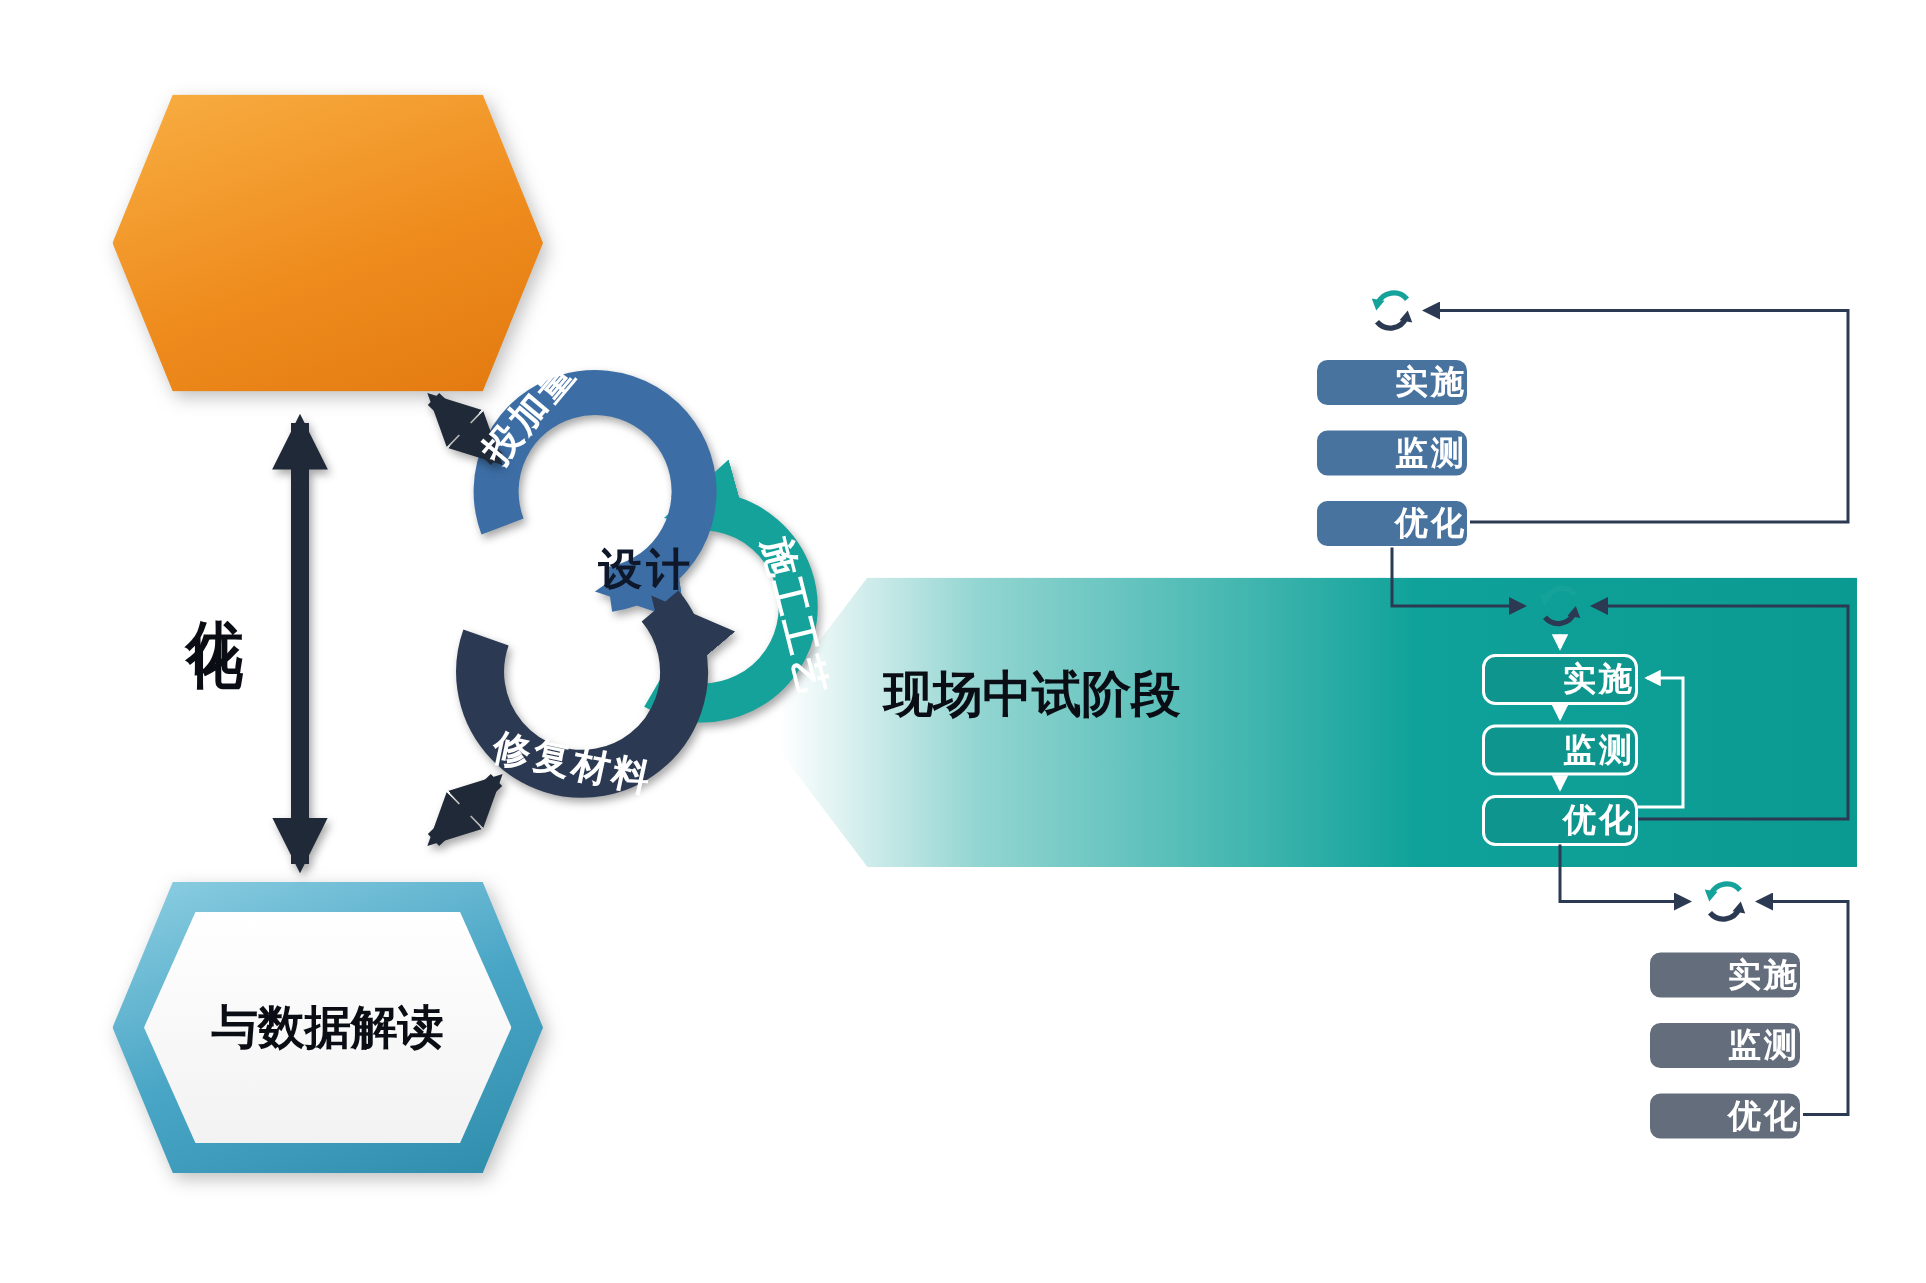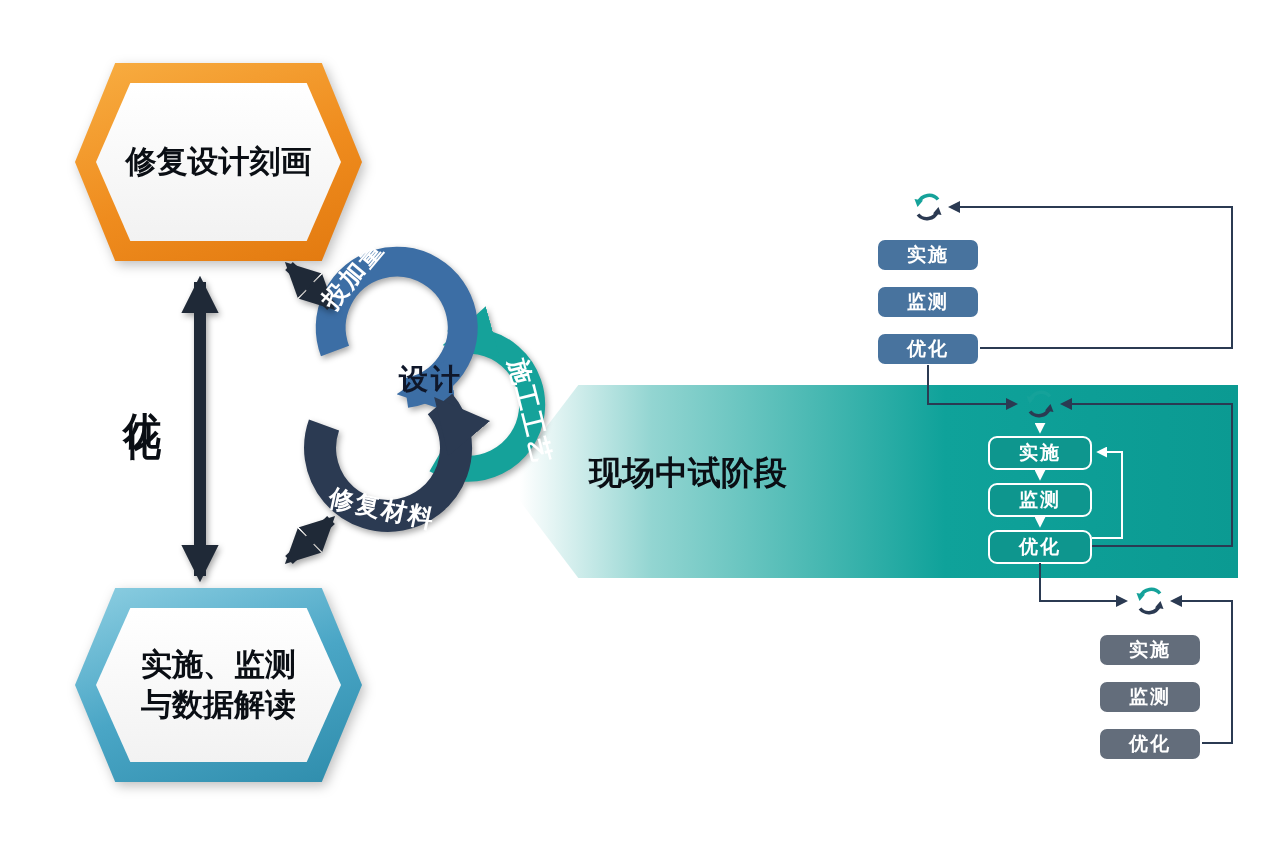--- a/index.html
+++ b/index.html
@@ -13,26 +13,26 @@
     clip-path:polygon(0 50%,10% 0,100% 0,100% 100%,10% 100%);
     background:linear-gradient(90deg,rgba(74,119,173,0) 2%,rgba(74,119,173,.45) 20%,rgba(65,109,166,.95) 55%,#3f6ba4 100%);}
   .band2{left:505px;top:385px;width:733px;height:193px;
     clip-path:polygon(0 50%,10% 0,100% 0,100% 100%,10% 100%);
     background:linear-gradient(90deg,rgba(15,162,154,0) 2%,rgba(15,162,154,.45) 20%,#0fa29a 60%,#0b9a92 100%);}
   .band3{left:368px;top:583px;width:870px;height:192px;
     clip-path:polygon(0 50%,8% 0,100% 0,100% 100%,8% 100%);
     background:linear-gradient(90deg,rgba(106,116,130,0) 2%,rgba(106,116,130,.45) 18%,#6a7482 55%,#646e7d 100%);}
   .stage-label{position:absolute;font-size:33px;font-weight:bold;color:#0a0e14;white-space:nowrap;}
   .band1 .stage-label{left:62px;top:78px;}
-  .band2 .stage-label{left:84px;top:66px;}
+  .band2 .stage-label{left:84px;top:56px;}
   .band3 .stage-label{left:220px;top:72px;}
 
   
   .step{position:absolute;z-index:3;width:104px;height:34px;border:2.5px solid #fff;border-radius:9px;
-    color:#fff;font-size:19px;font-weight:bold;text-align:center;line-height:29px;box-sizing:border-box;
+    color:#fff;font-size:22px;font-weight:bold;text-align:right;line-height:29px;box-sizing:border-box;
     letter-spacing:2px;}
   .s-b1{background:#48739e;}
   .s-b2{background:#0e968e;}
   .s-b3{background:#636d7b;}
   .sync-icon{position:absolute;z-index:3;width:34px;height:34px;}
 
   
   .hex{position:absolute;z-index:4;filter:drop-shadow(3px 4px 6px rgba(0,0,0,.25));}
   .hex-outer{position:absolute;left:0;top:0;width:100%;height:100%;
     clip-path:polygon(0 50%,14% 0,86% 0,100% 50%,86% 100%,14% 100%);}
@@ -97,28 +97,24 @@
     <path d="M3.5 9 L12 10.5 L6.5 17 Z" fill="#15a29a"></path>
     <path d="M7 24.5 A11.5 11.5 0 0 0 26.5 21.5" stroke="#2b3a52" stroke-width="3.5" fill="none"></path>
     <path d="M30.5 25 L22 23.5 L27.5 17 Z" fill="#2b3a52"></path>
   </svg>
   <div class="step s-b3" style="left:1098px;top:633px;">实施</div>
   <div class="step s-b3" style="left:1098px;top:680px;">监测</div>
   <div class="step s-b3" style="left:1098px;top:727px;">优化</div>
 
   <div class="hex orange">
     <div class="hex-outer"></div>
-    <div class="hex-inner">
-      <div class="hex-text">修复设计刻画</div>
-    </div>
   </div>
   <div class="hex tealbox">
     <div class="hex-outer"></div>
     <div class="hex-inner">
-      <div class="hex-text">实施、监测</div>
       <div class="hex-text">与数据解读</div>
     </div>
   </div>
 
   <div class="optimize-vertical">优化</div>
 
   <svg class="overlay" width="1284" height="855" viewBox="0 0 1284 855">
     <defs>
       <marker id="mBlue" viewBox="0 0 6 6" markerWidth="1.9" markerHeight="1.9" refX="5" refY="3" orient="auto" markerUnits="strokeWidth">
           <path d="M0 0 L6 3 L0 6 Z" fill="#3c6ea5"></path>

